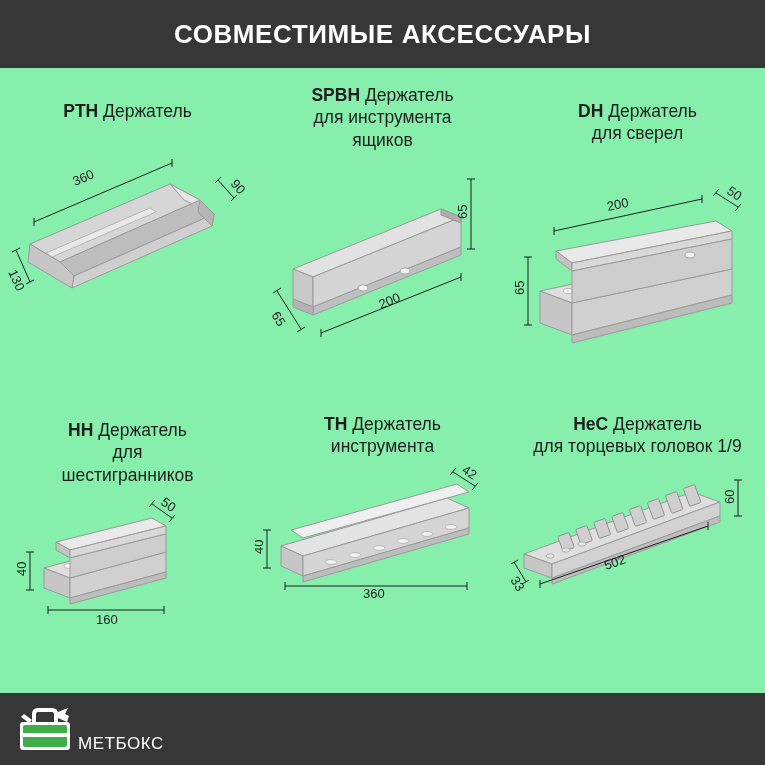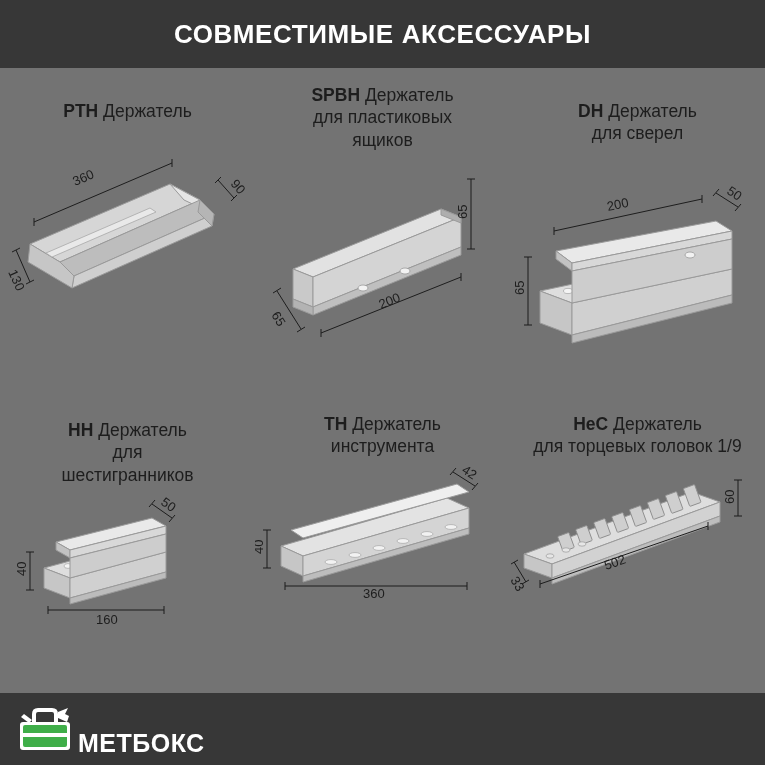--- a/index.html
+++ b/index.html
@@ -11,21 +11,21 @@
     height: 765px;
     background: #ffffff;
     font-family: "Liberation Sans", sans-serif;
     overflow: hidden;
     position: relative;
   }
   .page {
     position: relative;
     width: 765px;
     height: 765px;
-    background: #737373;
+    background: #86efac;
   }
 
   
   .header {
     position: absolute;
     left: 0; top: 0;
     width: 765px;
     height: 68px;
     background: #373737;
     display: flex;
@@ -103,22 +103,22 @@
     display: flex;
     align-items: center;
   }
   .logo-box {
     position: relative;
     width: 62px;
     height: 50px;
   }
   .logo-text {
     color: #ffffff;
-    font-size: 25px;
-    font-weight: bold;
+    font-size: 17px;
+    font-weight: normal;
     letter-spacing: 0.5px;
     margin-left: 2px;
     white-space: nowrap;
     margin-top: 29px;
   }
 </style>
 </head>
 <body>
 
 <div class="page">
@@ -169,21 +169,21 @@
             <text class="dimtext" x="8" y="150" transform="rotate(66 8 150)">130</text>
           </g>
         </svg>
       </div>
     </div>
 
     <div class="cell" style="left:255px; top:16px;">
       <div class="caption">
         <b>SPBH</b>
         <span>Держатель</span><br>
-        <span>для пластиковых</span><br>
+        <span>для инструмента</span><br>
         <span>ящиков</span>
       </div>
       <div class="figure">
         <svg width="255" height="200" viewBox="0 0 255 200">
           <g>
 
             <polygon points="38,118 186,58 206,66 58,126" fill="#e2e2e2" stroke="#9a9a9a" stroke-width="1"></polygon>
 
             <polygon points="38,118 58,126 58,156 38,148" fill="#c9c9c9" stroke="#9a9a9a" stroke-width="1"></polygon>
             <polygon points="58,126 206,66 206,96 58,156" fill="#d4d4d4" stroke="#9a9a9a" stroke-width="1"></polygon>

